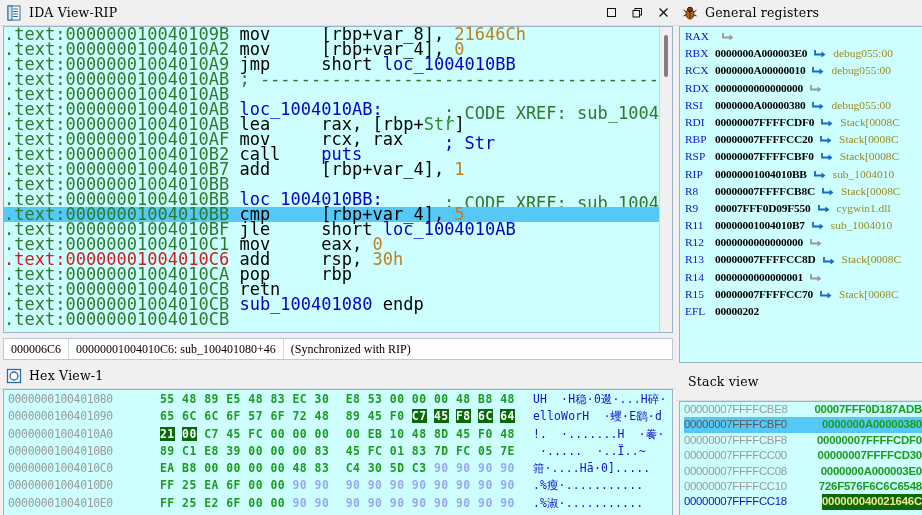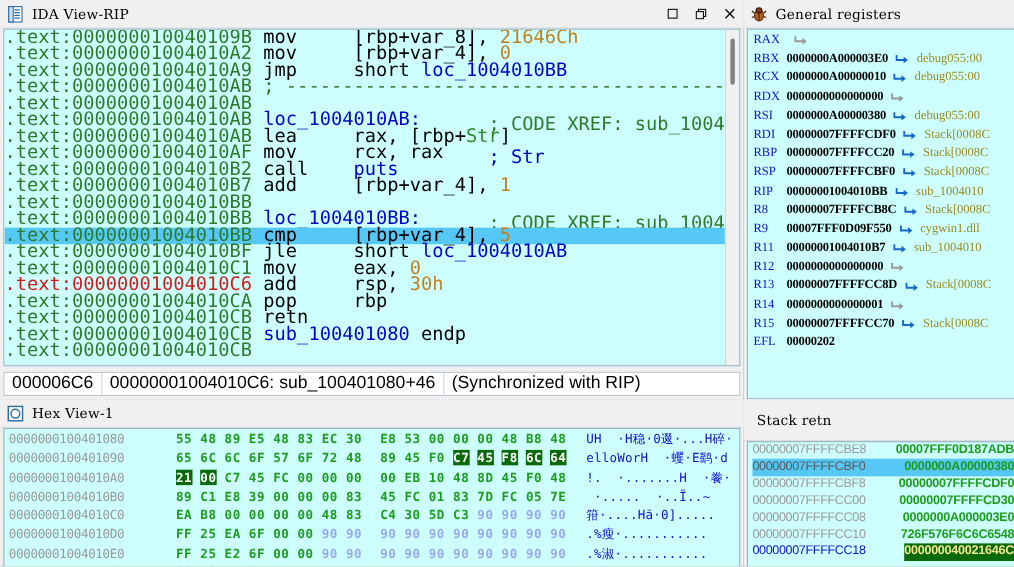--- a/index.html
+++ b/index.html
@@ -6,21 +6,21 @@
   html, body {
     margin: 0; padding: 0;
     width: 922px; height: 515px;
     overflow: hidden;
     background: #f0f0f0;
     font-family: "Liberation Sans", sans-serif;
   }
   #app {
     position: relative;
     width: 922px; height: 515px;
-    background: #737373;
+    background: #000000;
   }
 
   
   .panel { position: absolute; background: #f0f0f0; }
   .titlebar {
     height: 26px;
     display: flex;
     align-items: center;
     background: #f0f0f0;
     padding-left: 6px;
@@ -75,22 +75,22 @@
   .vthumb {
     position: absolute; left: 4px; width: 4px;
     background: #808080; border-radius: 2px;
   }
 
   
   .statusbar {
     position: absolute; left: 3px; right: 3px; bottom: 3px; height: 22px;
     background: #fff; border: 1px solid #b9c8d4;
     display: flex; align-items: center;
-    font-family: Liberation Sans, sans-serif;
-    font-size: 16px; color: #000;
+    font-family: Liberation Serif, serif;
+    font-size: 12px; color: #000;
   }
   .sb-cell { padding: 0 7px; height: 100%; display: flex; align-items: center; }
   .sb-sep { width: 1px; height: 100%; background: #cfd8de; }
 
   
   #regs { left: 676px; top: 0; width: 246px; height: 363px; }
   #regs .frame {
     position: absolute; left: 3px; right: 0; top: 26px; bottom: 0;
     border: 1px solid #9ab2c4; border-right: 0; background: #ccfffd; overflow: hidden;
   }
@@ -281,20 +281,20 @@
       </span>
       <span class="tb-title">Hex View-1</span>
     </div>
     <div class="frame">
       <div id="hex-list"><div class="hex-row"><span class="hex-addr">0000000100401080</span><span class="hex-bytes"><span class="">55</span> <span class="">48</span> <span class="">89</span> <span class="">E5</span> <span class="">48</span> <span class="">83</span> <span class="">EC</span> <span class="">30</span><span class="hex-gap"></span> <span class="">E8</span> <span class="">53</span> <span class="">00</span> <span class="">00</span> <span class="">00</span> <span class="">48</span> <span class="">B8</span> <span class="">48</span></span><span class="hex-ascii">UH  ·H稳·0逫·...H碎·</span></div><div class="hex-row"><span class="hex-addr">0000000100401090</span><span class="hex-bytes"><span class="">65</span> <span class="">6C</span> <span class="">6C</span> <span class="">6F</span> <span class="">57</span> <span class="">6F</span> <span class="">72</span> <span class="">48</span><span class="hex-gap"></span> <span class="">89</span> <span class="">45</span> <span class="">F0</span> <span class="hl">C7</span> <span class="hl">45</span> <span class="hl">F8</span> <span class="hl">6C</span> <span class="hl">64</span></span><span class="hex-ascii">elloWorH  ·蠼·E鹞·d</span></div><div class="hex-row"><span class="hex-addr">00000001004010A0</span><span class="hex-bytes"><span class="hl">21</span> <span class="hl">00</span> <span class="">C7</span> <span class="">45</span> <span class="">FC</span> <span class="">00</span> <span class="">00</span> <span class="">00</span><span class="hex-gap"></span> <span class="">00</span> <span class="">EB</span> <span class="">10</span> <span class="">48</span> <span class="">8D</span> <span class="">45</span> <span class="">F0</span> <span class="">48</span></span><span class="hex-ascii">!.  ·.......H  ·餋·</span></div><div class="hex-row"><span class="hex-addr">00000001004010B0</span><span class="hex-bytes"><span class="">89</span> <span class="">C1</span> <span class="">E8</span> <span class="">39</span> <span class="">00</span> <span class="">00</span> <span class="">00</span> <span class="">83</span><span class="hex-gap"></span> <span class="">45</span> <span class="">FC</span> <span class="">01</span> <span class="">83</span> <span class="">7D</span> <span class="">FC</span> <span class="">05</span> <span class="">7E</span></span><span class="hex-ascii"> ·.....  ·..Ï..~</span></div><div class="hex-row"><span class="hex-addr">00000001004010C0</span><span class="hex-bytes"><span class="">EA</span> <span class="">B8</span> <span class="">00</span> <span class="">00</span> <span class="">00</span> <span class="">00</span> <span class="">48</span> <span class="">83</span><span class="hex-gap"></span> <span class="">C4</span> <span class="">30</span> <span class="">5D</span> <span class="">C3</span> <span class="nop">90</span> <span class="nop">90</span> <span class="nop">90</span> <span class="nop">90</span></span><span class="hex-ascii">箝·....Hā·0].....</span></div><div class="hex-row"><span class="hex-addr">00000001004010D0</span><span class="hex-bytes"><span class="">FF</span> <span class="">25</span> <span class="">EA</span> <span class="">6F</span> <span class="">00</span> <span class="">00</span> <span class="nop">90</span> <span class="nop">90</span><span class="hex-gap"></span> <span class="nop">90</span> <span class="nop">90</span> <span class="nop">90</span> <span class="nop">90</span> <span class="nop">90</span> <span class="nop">90</span> <span class="nop">90</span> <span class="nop">90</span></span><span class="hex-ascii">.%瘦·...........</span></div><div class="hex-row"><span class="hex-addr">00000001004010E0</span><span class="hex-bytes"><span class="">FF</span> <span class="">25</span> <span class="">E2</span> <span class="">6F</span> <span class="">00</span> <span class="">00</span> <span class="nop">90</span> <span class="nop">90</span><span class="hex-gap"></span> <span class="nop">90</span> <span class="nop">90</span> <span class="nop">90</span> <span class="nop">90</span> <span class="nop">90</span> <span class="nop">90</span> <span class="nop">90</span> <span class="nop">90</span></span><span class="hex-ascii">.%淑·...........</span></div><div class="hex-row"><span class="hex-addr">00000001004010F0</span><span class="hex-bytes"><span class="">FF</span> <span class="">25</span> <span class="">22</span> <span class="">70</span> <span class="">00</span> <span class="">00</span> <span class="nop">90</span> <span class="nop">90</span><span class="hex-gap"></span> <span class="nop">90</span> <span class="nop">90</span> <span class="nop">90</span> <span class="nop">90</span> <span class="nop">90</span> <span class="nop">90</span> <span class="nop">90</span> <span class="nop">90</span></span><span class="hex-ascii">.%"p...........</span></div></div>
     </div>
   </div>
 
   <div class="panel" id="stack">
     <div class="titlebar" style="height:38px;align-items:center;padding-left:12px;">
-      <span class="tb-title" style="margin-left:0;">Stack retn</span>
+      <span class="tb-title" style="margin-left:0;">Stack view</span>
     </div>
     <div class="frame">
       <div id="stack-list"><div class="st-row"><span class="st-addr">00000007FFFFCBE8</span><span class="st-val">00007FFF0D187ADB</span></div><div class="st-row sel"><span class="st-addr">00000007FFFFCBF0</span><span class="st-val">0000000A00000380</span></div><div class="st-row"><span class="st-addr">00000007FFFFCBF8</span><span class="st-val">00000007FFFFCDF0</span></div><div class="st-row"><span class="st-addr">00000007FFFFCC00</span><span class="st-val">00000007FFFFCD30</span></div><div class="st-row"><span class="st-addr">00000007FFFFCC08</span><span class="st-val">0000000A000003E0</span></div><div class="st-row"><span class="st-addr">00000007FFFFCC10</span><span class="st-val">726F576F6C6C6548</span></div><div class="st-row cur"><span class="st-addr">00000007FFFFCC18</span><span class="st-val">000000040021646C</span></div></div>
     </div>
   </div>
 
 </div>
 
 </body></html>

